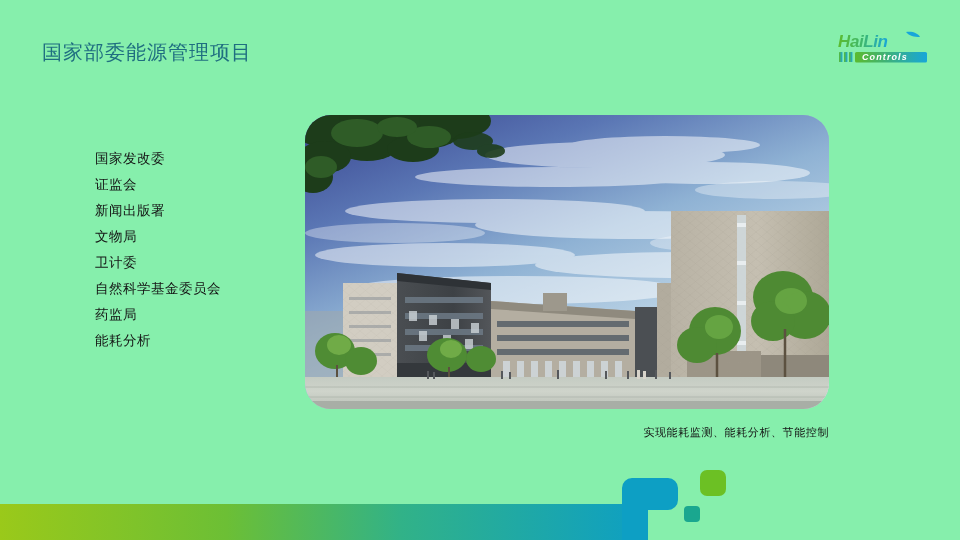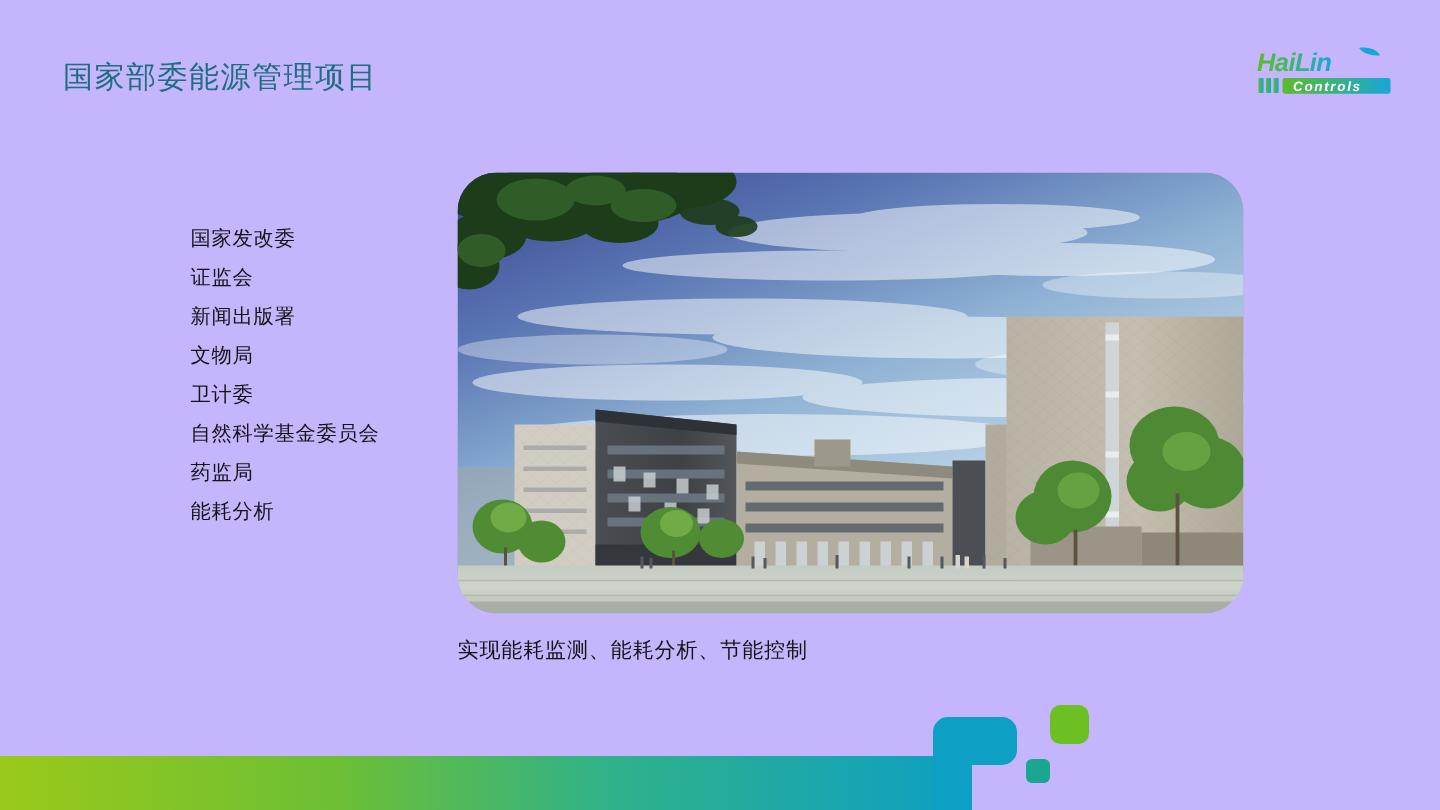--- a/index.html
+++ b/index.html
@@ -4,61 +4,60 @@
 <style>
   * { margin:0; padding:0; box-sizing:border-box; }
   html,body { width:960px; height:540px; overflow:hidden; }
   body {
     background:#ffffff;
     font-family:"Liberation Sans","DejaVu Sans",sans-serif;
     position:relative;
   }
 
   
-  .slide { position:absolute; inset:0; background:#c4b5fd;text-decoration:underline; }
+  .slide { position:absolute; inset:0; background:#86efac;text-decoration:underline; }
 
   
   .slide-title {
     position:absolute; left:42px; top:38px;
     font-size:20px; line-height:28px;
     color:#1f6e80; letter-spacing:1px;
     white-space:nowrap;
   }
 
   
   .logo { position:absolute; right:24px; top:28px; width:104px; height:40px; }
   .logo svg { display:block; }
 
   
   .agency-list {
     position:absolute; left:95px; top:146px;
     width:200px;
-    margin-left:32px;
   }
   .agency-item {
     font-size:13.5px; line-height:26px;
     color:#141414; white-space:nowrap;
     letter-spacing:.5px;
   }
 
   
   .photo-card {
     position:absolute; left:305px; top:115px;
     width:524px; height:294px;
     border-radius:26px;
     overflow:hidden;
     background:#9fb4cf;
   }
   .photo-card svg { display:block; width:100%; height:100%; }
 
   
   .photo-caption {
     position:absolute; left:305px; top:425px;
-    width:524px; text-align:left;
-    font-size:14px; color:#141414; letter-spacing:.6px;
+    width:524px; text-align:right;
+    font-size:11px; color:#141414; letter-spacing:.6px;
   }
 
   
   .footer { position:absolute; left:0; bottom:0; width:960px; height:76px; }
   .footer svg { display:block; }
 </style>
 </head>
 <body>
 
 <div class="slide">

